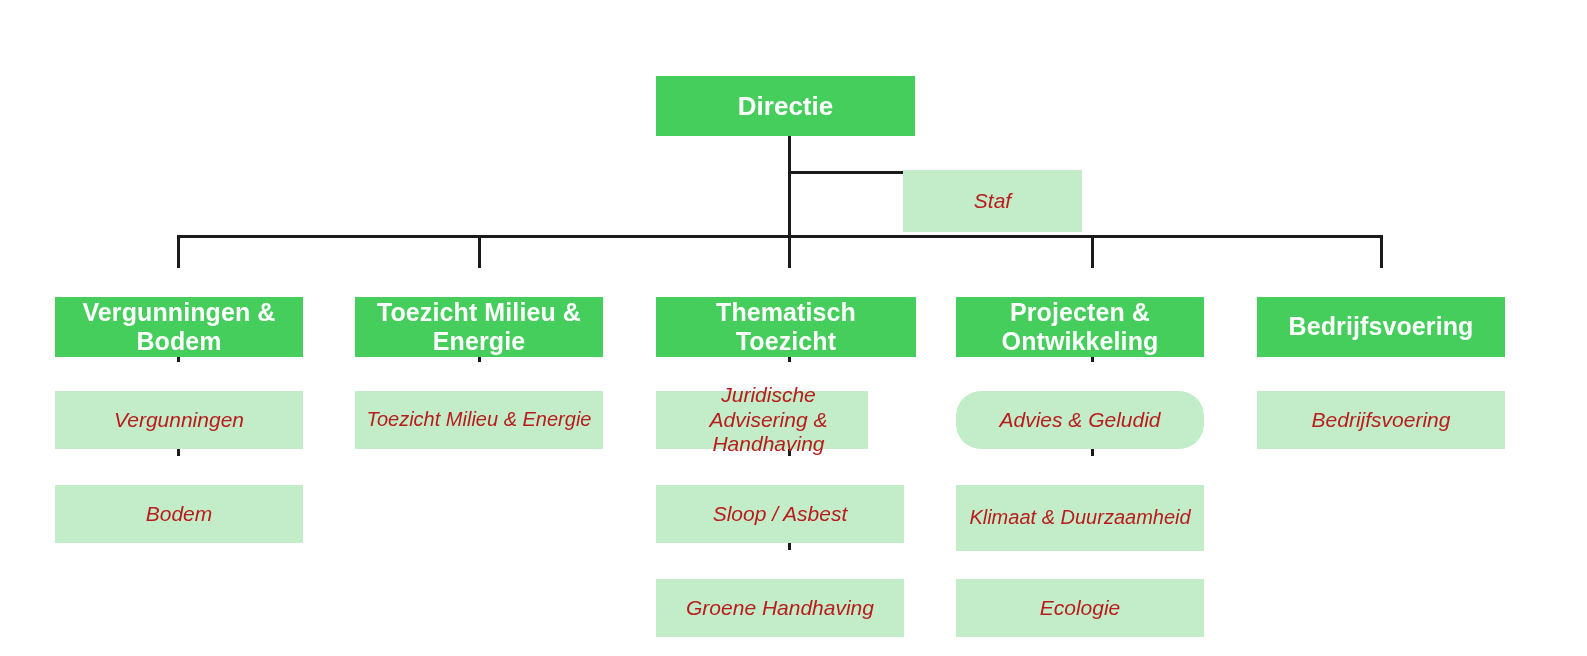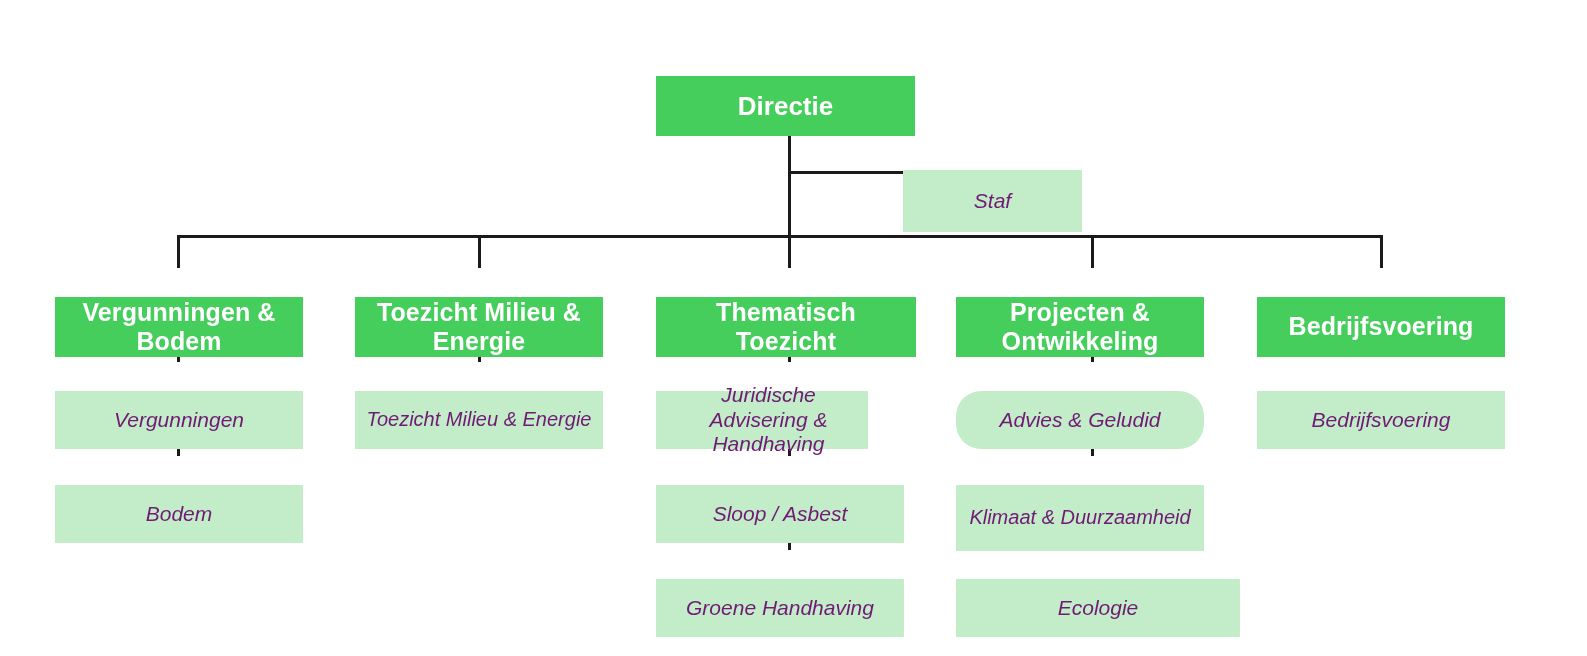--- a/index.html
+++ b/index.html
@@ -40,21 +40,21 @@
     letter-spacing: .1px;
   }
   .node-root {
     background: #45ce5b;
     color: #ffffff;
     font-weight: bold;
     font-size: 26px;
   }
   .node-leaf {
     background: #c2edc8;
-    color: #701a75;
+    color: #b91c1c;
     font-style: italic;
     font-size: 21px;
   }
   .node-leaf.small {
     font-size: 20px;
   }
   .node-label {
     display: block;
     padding: 0 8px;
     white-space: pre-line;
@@ -147,21 +147,21 @@
   <div class="node node-leaf" style="left:956px; top:362px; width:248px; height:58px;border-radius:25px;">
     <span class="node-label">Advies &amp; Geludid</span>
   </div>
 
   <div class="line line-v" style="left:1090.5px; top:420px; height:36px;"></div>
   <div class="node node-leaf small" style="left:956px; top:456px; width:248px; height:66px;">
     <span class="node-label">Klimaat &amp; Duurzaamheid</span>
   </div>
 
   <div class="line line-v" style="left:1090.5px; top:514px; height:36px;"></div>
-  <div class="node node-leaf" style="left:956px; top:550px; width:284px; height:58px;">
+  <div class="node node-leaf" style="left:956px; top:550px; width:248px; height:58px;">
     <span class="node-label">Ecologie</span>
   </div>
 
   <div class="line line-v" style="left:1380px; top:235px; height:33px;"></div>
   <div class="node node-head" style="left:1257px; top:268px; width:248px; height:60px;">
     <span class="node-label">Bedrijfsvoering</span>
   </div>
 
   <div class="node node-leaf" style="left:1257px; top:362px; width:248px; height:58px;">
     <span class="node-label">Bedrijfsvoering</span>

